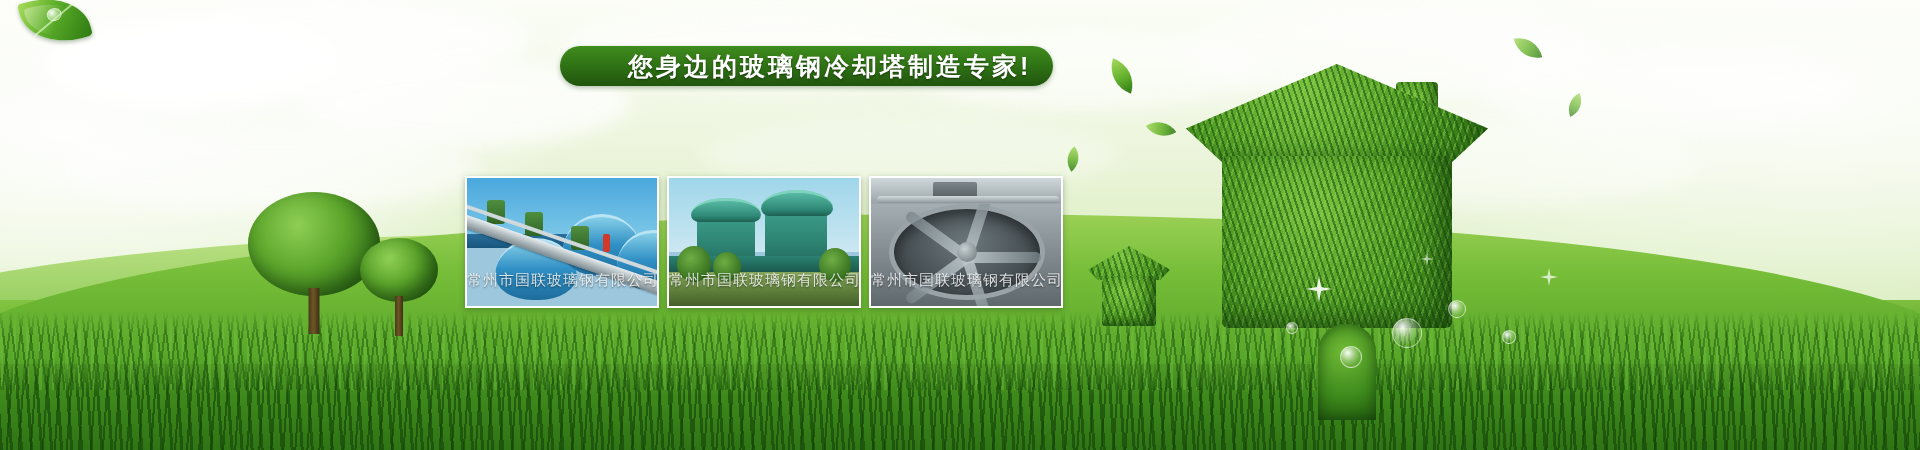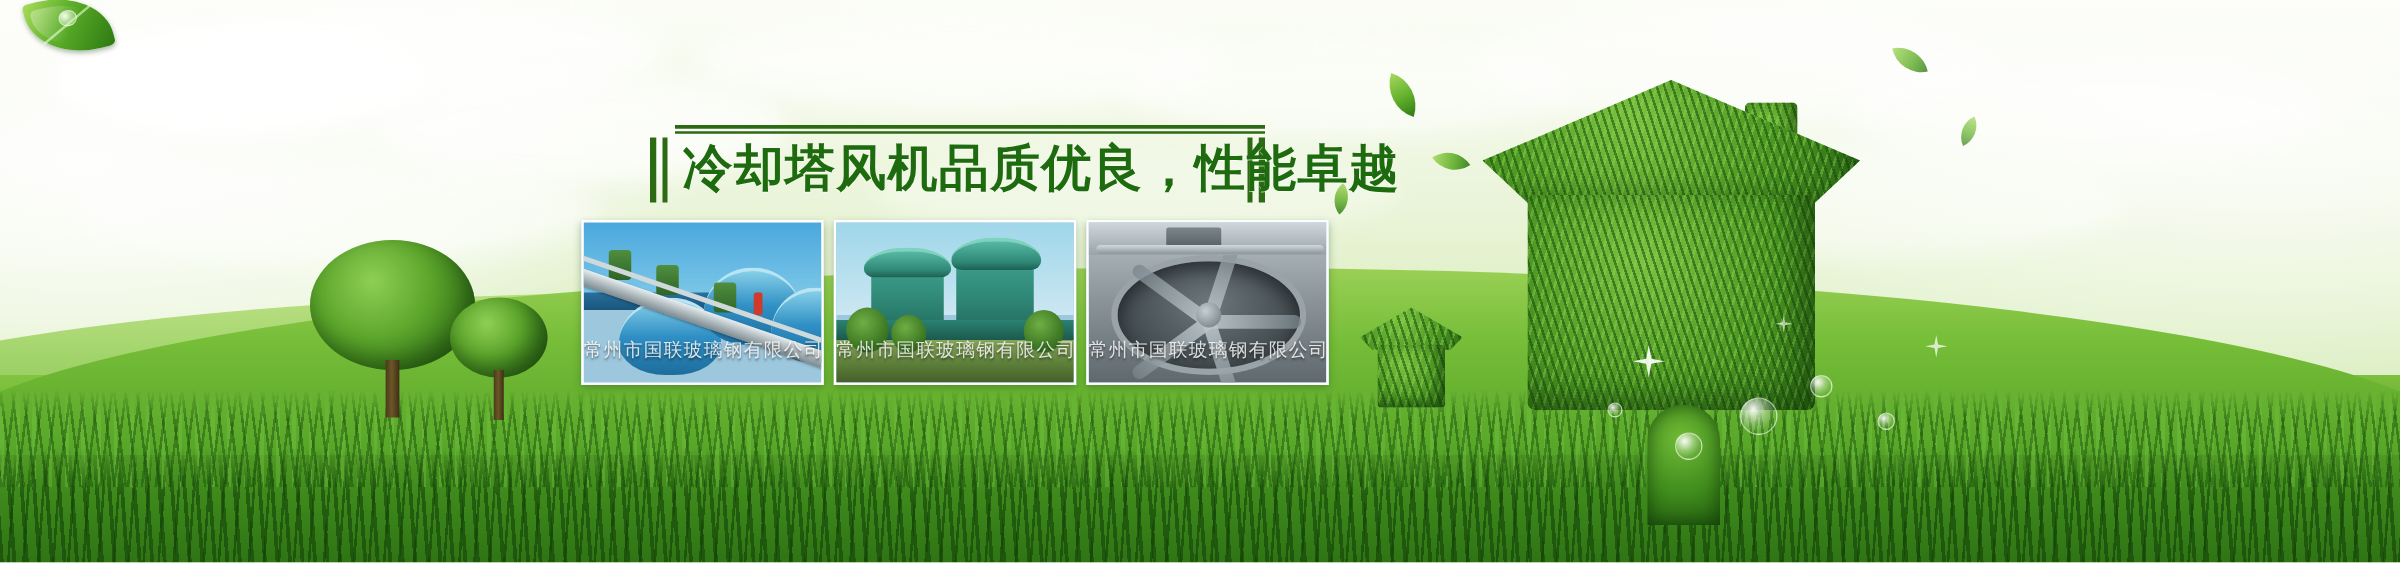--- a/index.html
+++ b/index.html
@@ -390,33 +390,28 @@
 
   <div class="bubble b1"></div>
   <div class="bubble b2"></div>
   <div class="bubble b3"></div>
   <div class="bubble b4"></div>
   <div class="bubble b5"></div>
   <div class="sparkle s1"></div>
   <div class="sparkle s2"></div>
   <div class="sparkle s3"></div>
 
+  <div class="tagline">
+    <span class="tagline-text">您身边的玻璃钢冷却塔制造专家!</span>
+  </div>
   <div class="leaf-badge">
     <div class="leaf-vein"></div>
     <div class="dew"></div>
   </div>
 
-  <div class="headline-wrap">
-    <div class="rule-top"></div>
-    <div class="bar-left"></div>
-    <div class="bar-left2"></div>
-    <div class="bar-right"></div>
-    <div class="bar-right2"></div>
-    <div class="headline-text">冷却塔风机品质优良，性能卓越</div>
-  </div>
 
   <div class="photos">
 
     <div class="photo">
       <div class="p1-sky"></div>
       <div class="p1-deck"></div>
       <div class="p1-basin p1-b3"></div>
       <div class="p1-basin p1-b1"></div>
       <div class="p1-basin p1-b2"></div>
       <div class="p1-motor p1-m1"></div>

